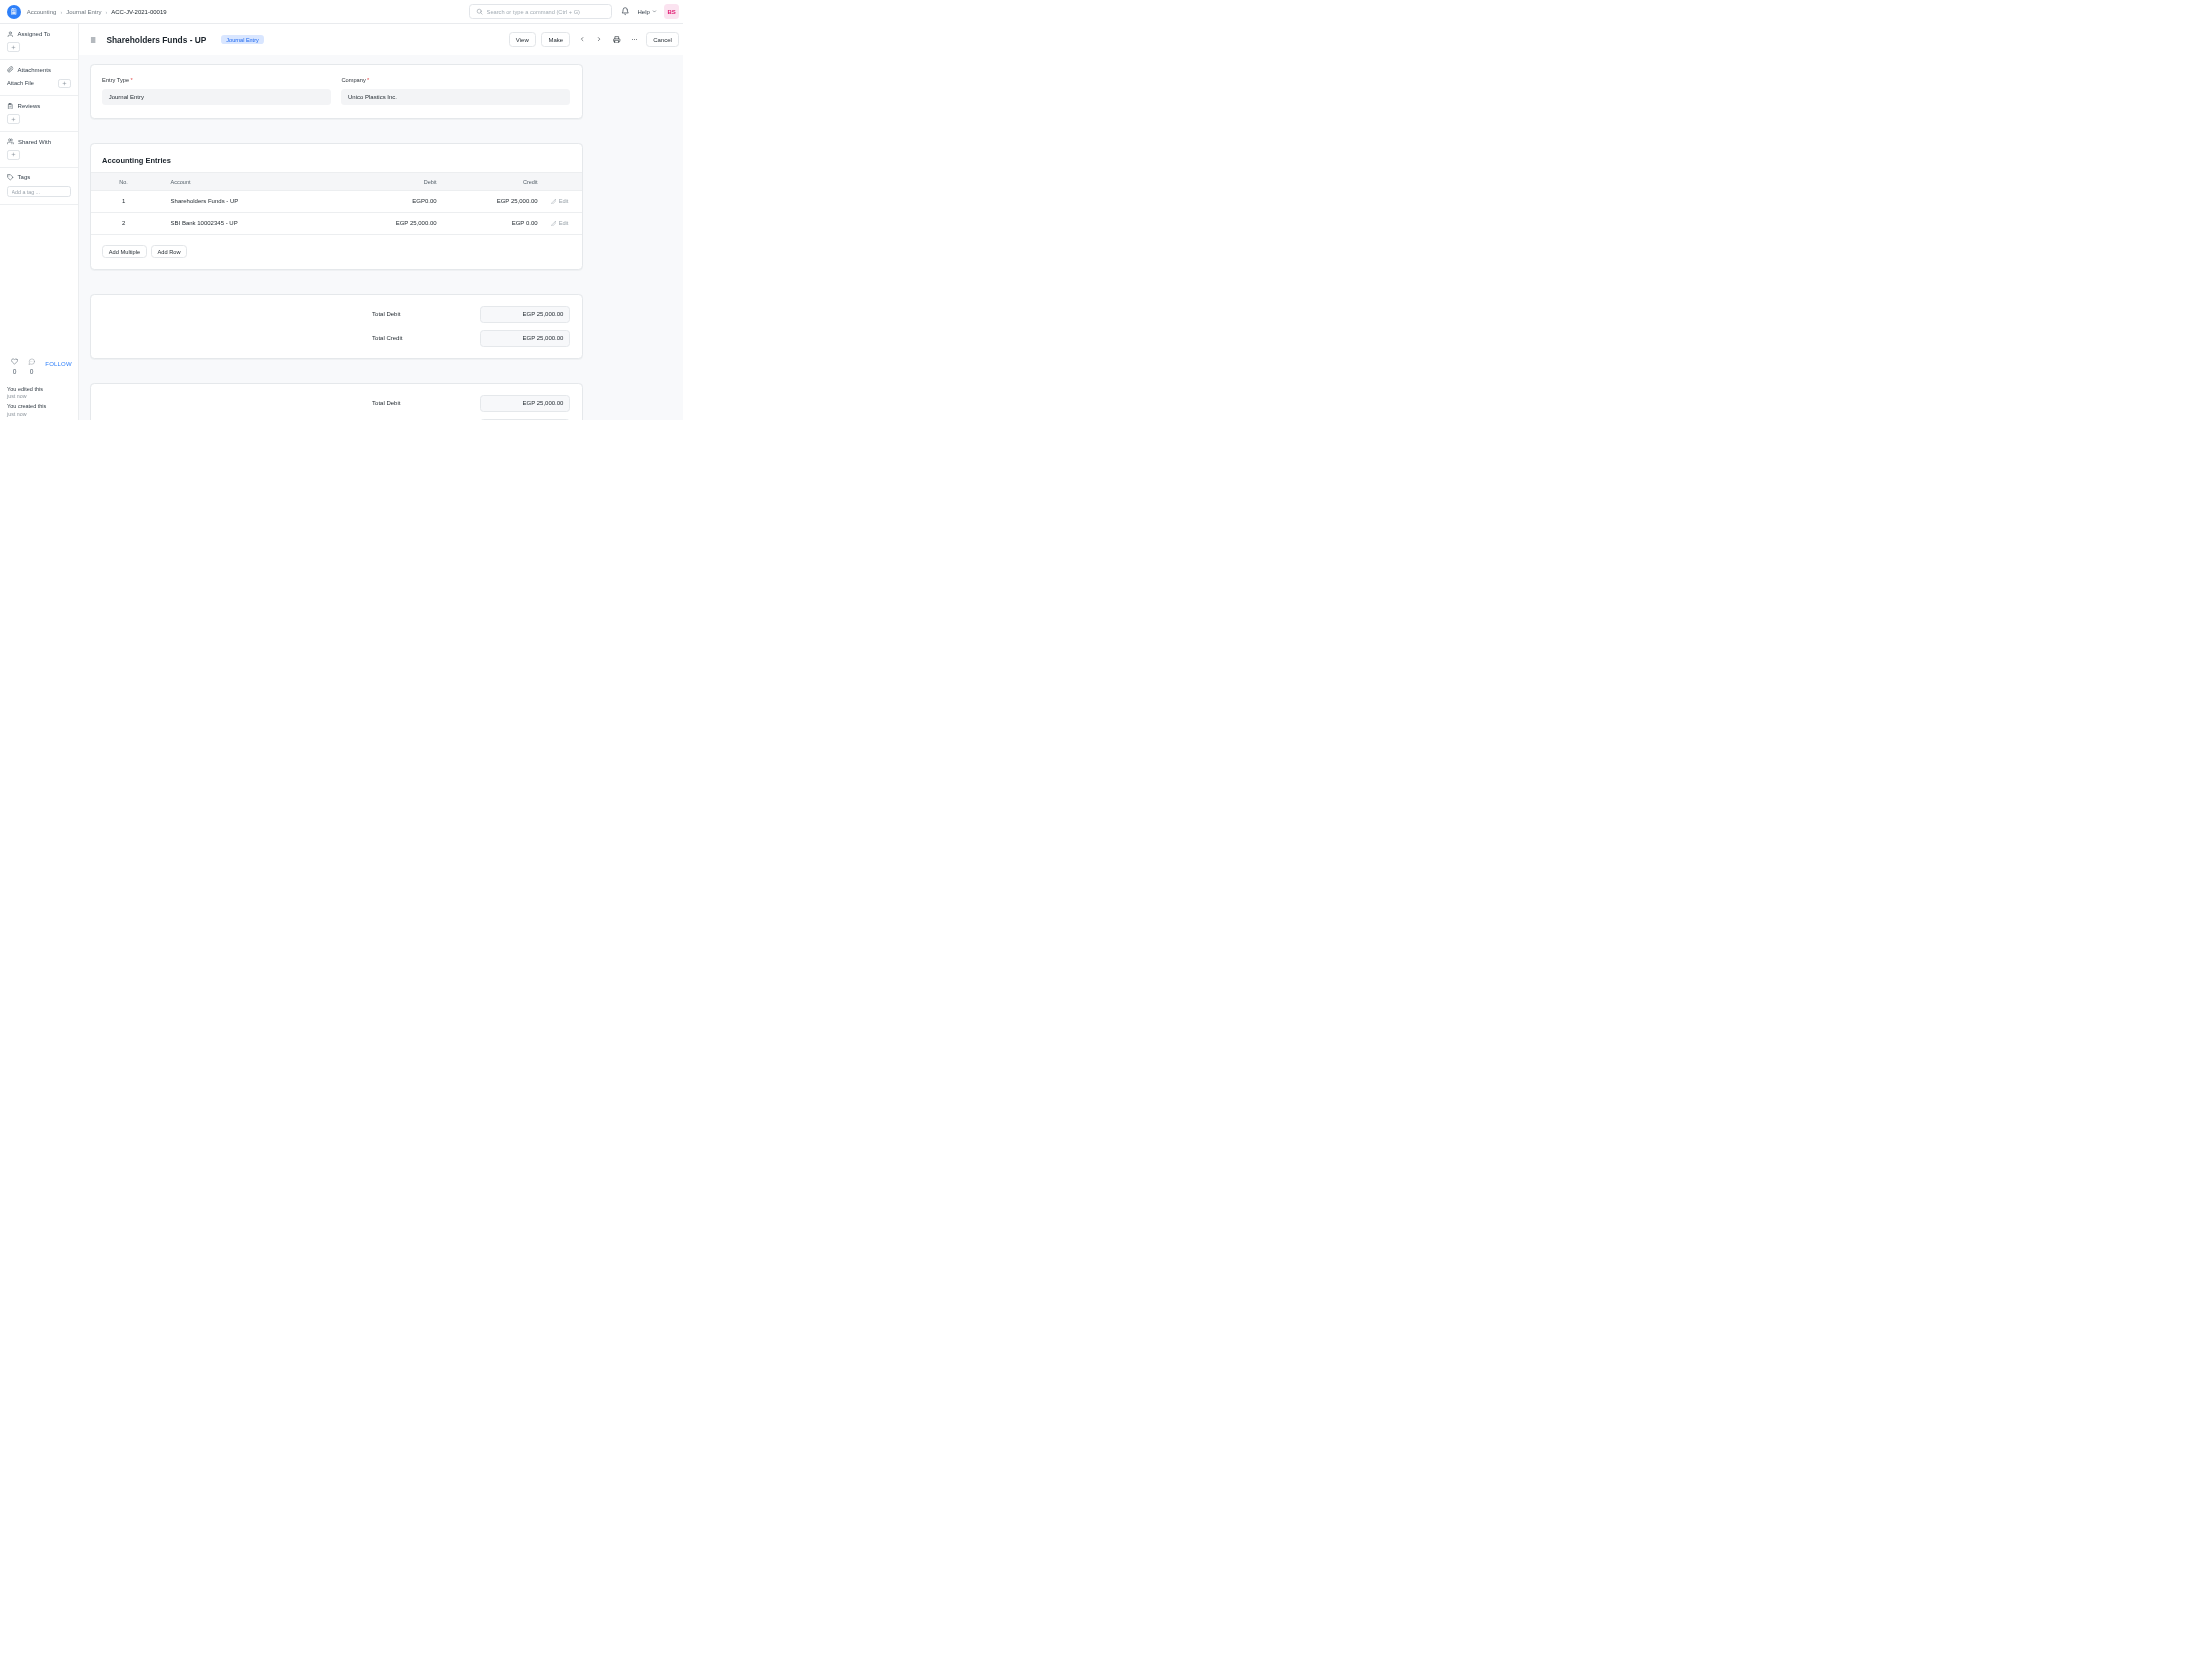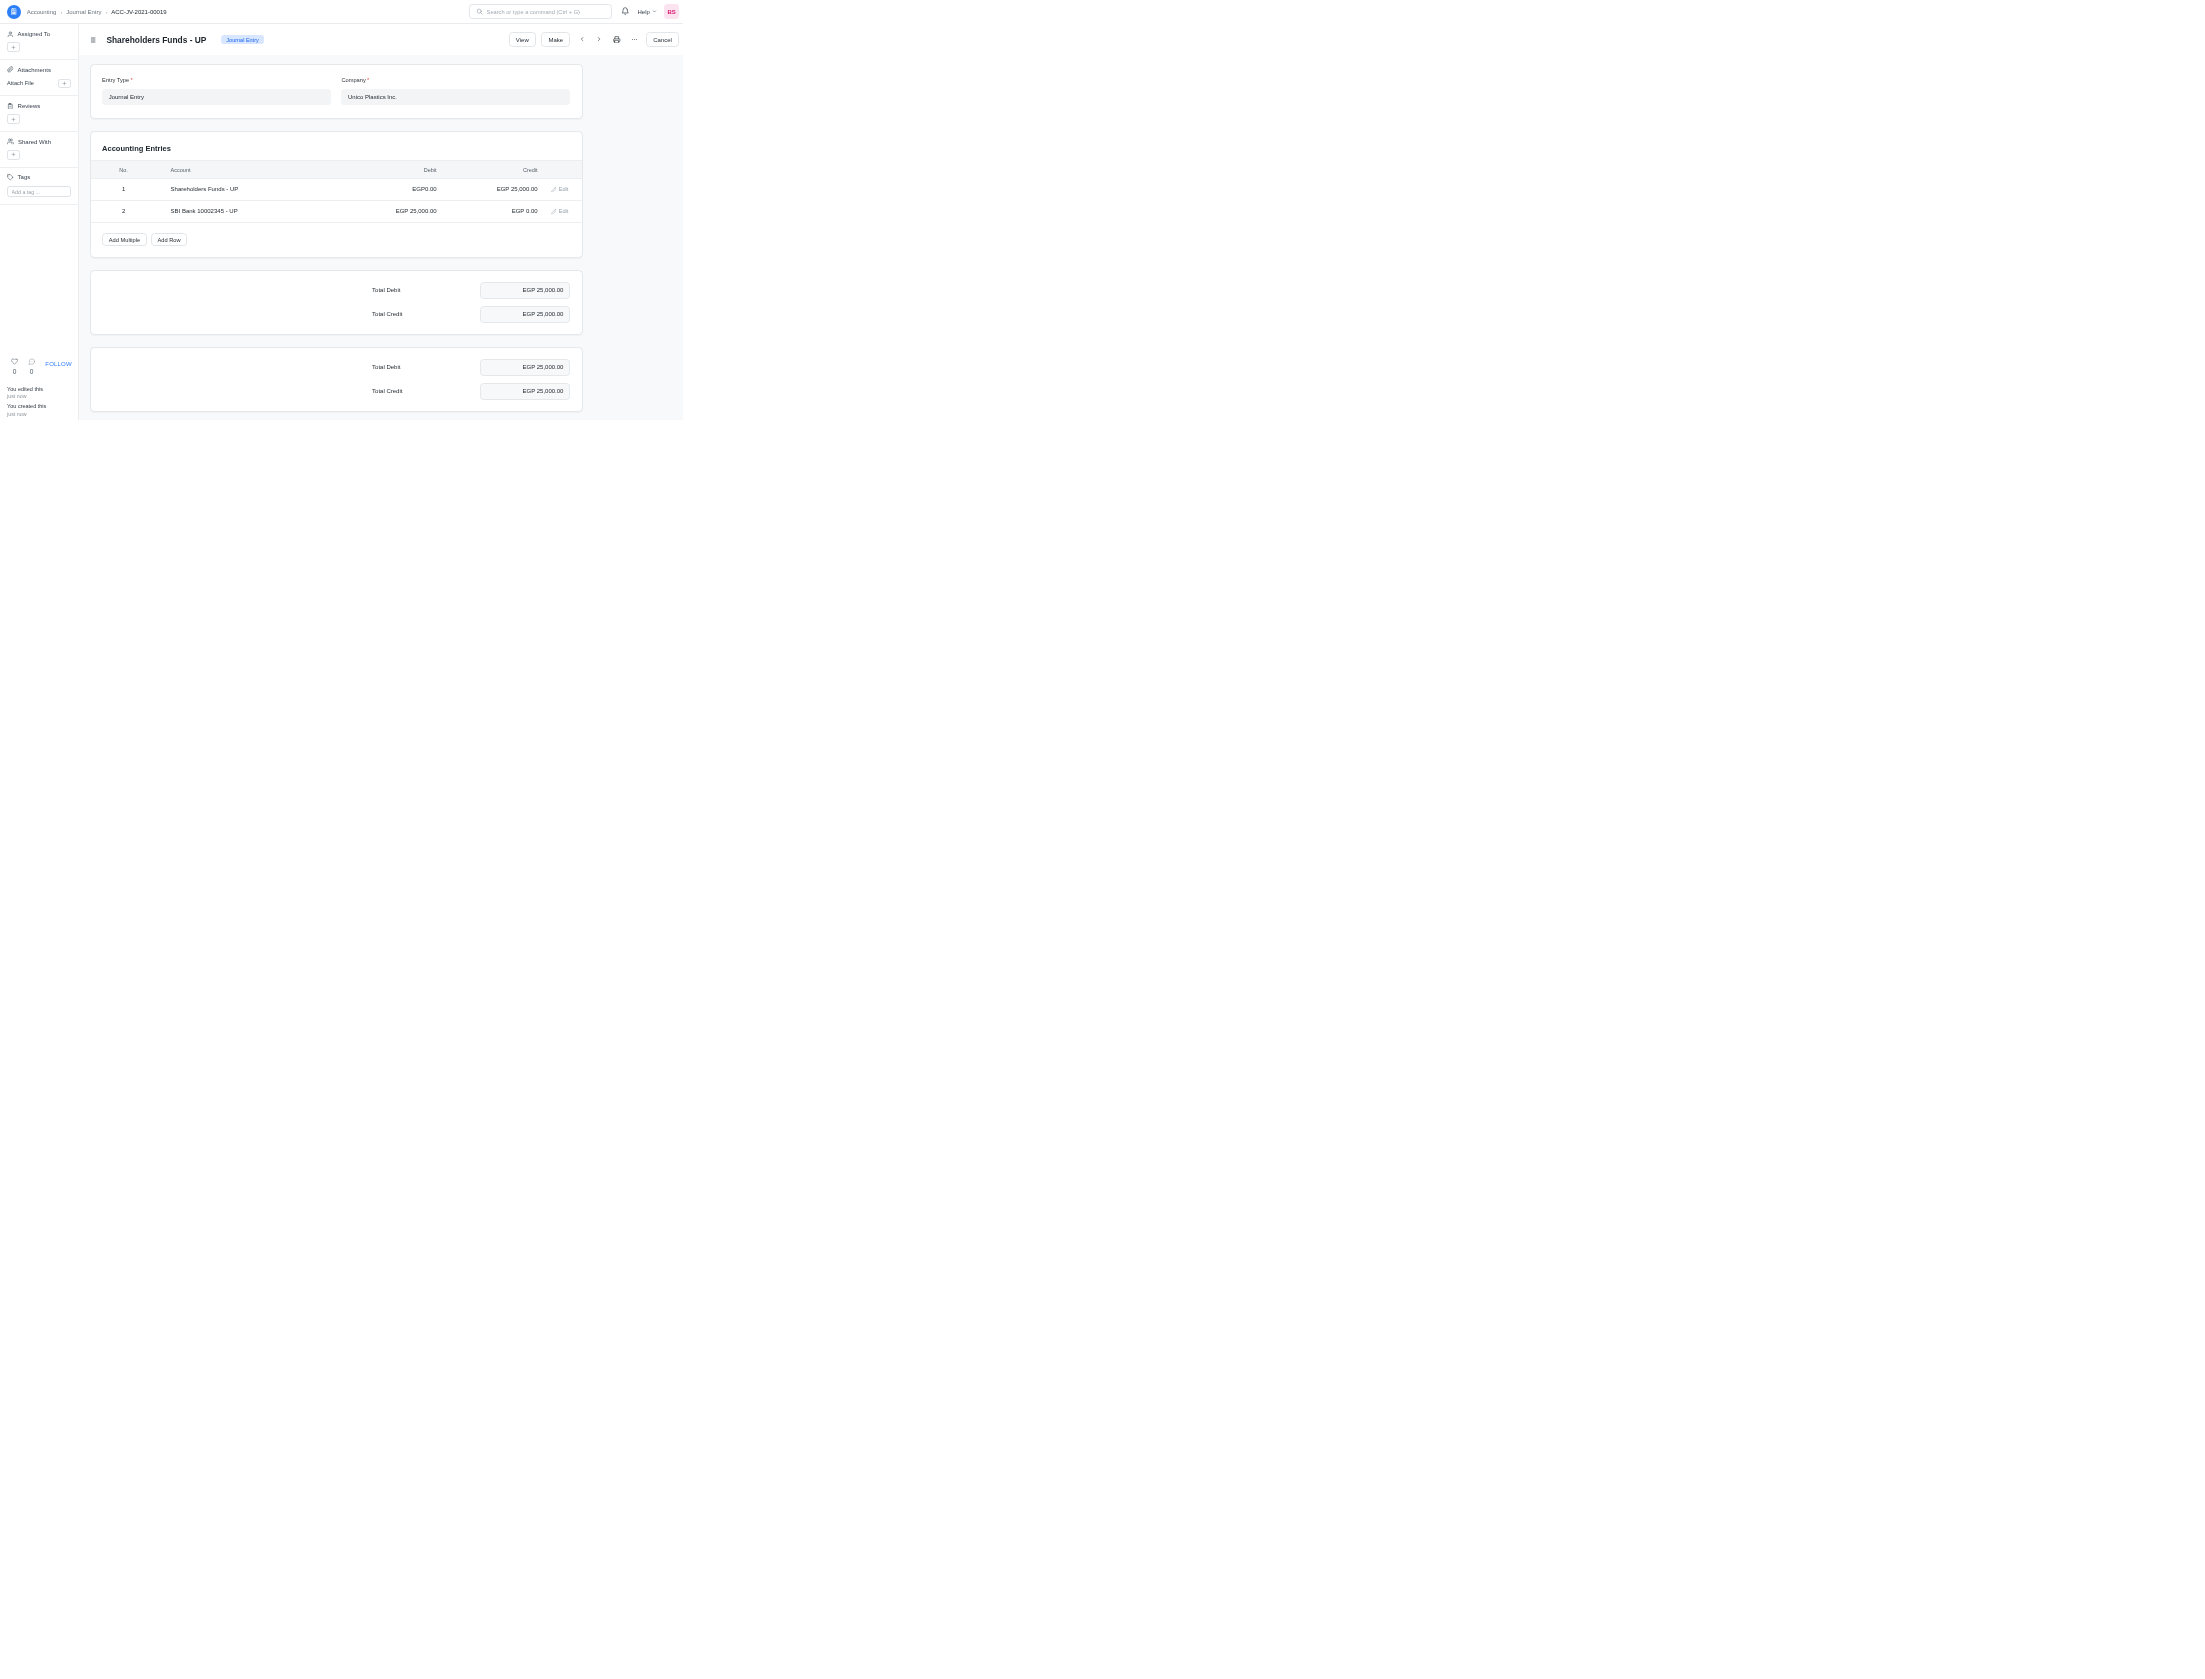--- a/index.html
+++ b/index.html
@@ -73,21 +73,21 @@
                padding:1.8px 4.9px; border-radius:3.1px; cursor:default; }
   .head-actions { margin-left:auto; display:flex; align-items:center; gap:5.3px; }
   .btn { height:14.6px; padding:0 6.2px; border:0.4px solid #E3E6E9; border-radius:3.5px; background:#fff;
          font-size:6px; color:#1F272E; display:flex; align-items:center; cursor:pointer;
          font-family:"Liberation Sans",sans-serif; }
   .icon-btn { width:12.3px; height:14.6px; background:none; border:none; display:flex; align-items:center;
               justify-content:center; color:#1F272E; cursor:pointer; }
 
   .page-body { flex:1; background:#F8F9FB; padding:8.8px 0 0 10.6px; overflow:hidden; }
   .card { width:493px; background:#fff; border:0.4px solid #E5E8EB; border-radius:4.4px;
-          box-shadow:0 0.4px 0.9px rgba(25,39,52,.04); margin-bottom:12px; }
+          box-shadow:0 0.4px 0.9px rgba(25,39,52,.04); margin-bottom:24px; }
 
   
   .card-form { padding:12.3px 11.5px 13.7px; display:grid; grid-template-columns:1fr 1fr; column-gap:10.6px; }
   .field-label { font-size:5.7px; color:#30363D; }
   .req { color:#E24C4C; margin-left:1.3px; }
   .field-value { margin-top:5.7px; height:16px; background:#F3F4F6; border-radius:3.5px;
                  display:flex; align-items:center; padding:0 6.6px; font-size:6px; color:#1F272E;
                  cursor:text; }
 
   

